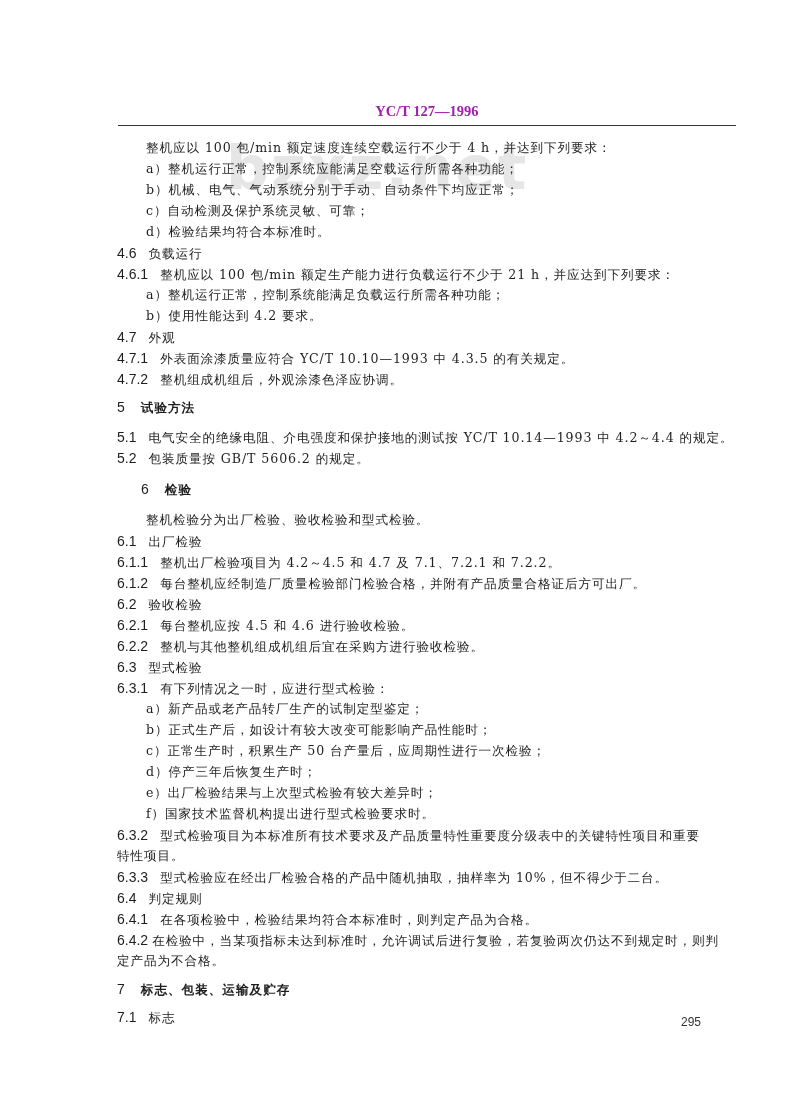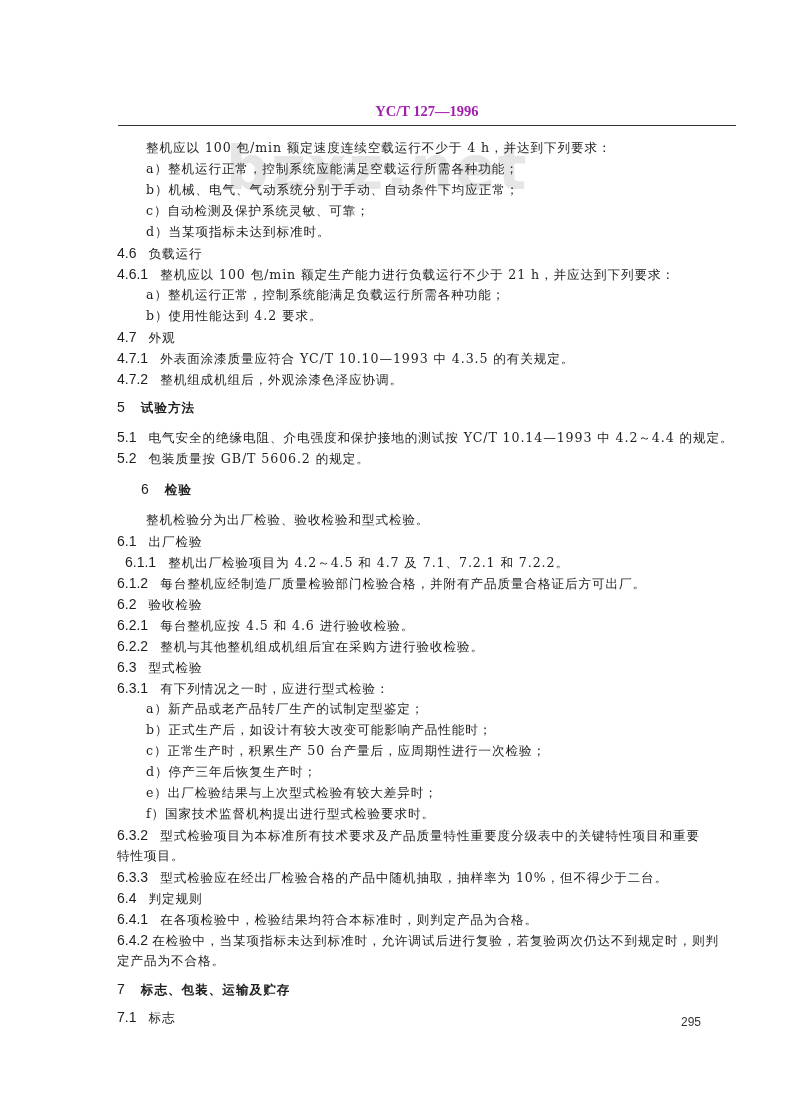--- a/index.html
+++ b/index.html
@@ -34,35 +34,35 @@
 <div class="watermark">bzxz.net</div>
 
 <div class="header">YC/T 127—1996</div>
 <div class="rule"></div>
 
 <div id="content">
     <div class="line" style="top: 140px; left: 146px;"><span>整机应以 100 包/min 额定速度连续空载运行不少于 4 h，并达到下列要求：</span></div>
     <div class="line" style="top: 161px; left: 146px;"><span>a）整机运行正常，控制系统应能满足空载运行所需各种功能；</span></div>
     <div class="line" style="top: 182px; left: 146px;"><span>b）机械、电气、气动系统分别于手动、自动条件下均应正常；</span></div>
     <div class="line" style="top: 203px; left: 146px;"><span>c）自动检测及保护系统灵敏、可靠；</span></div>
-    <div class="line" style="top: 224px; left: 146px;"><span>d）当某项指标未达到标准时。</span></div>
+    <div class="line" style="top: 224px; left: 146px;"><span>d）检验结果均符合本标准时。</span></div>
     <div class="line" style="top: 245px; left: 117px;"><span class="num" style="margin-right: 12px;">4.6</span><span>负载运行</span></div>
     <div class="line" style="top: 266px; left: 117px; text-align: center;"><span class="num" style="margin-right: 12px;">4.6.1</span><span>整机应以 100 包/min 额定生产能力进行负载运行不少于 21 h，并应达到下列要求：</span></div>
     <div class="line" style="top: 287px; left: 146px;"><span>a）整机运行正常，控制系统能满足负载运行所需各种功能；</span></div>
     <div class="line" style="top: 308px; left: 146px;"><span>b）使用性能达到 4.2 要求。</span></div>
     <div class="line" style="top: 329px; left: 117px;"><span class="num" style="margin-right: 12px;">4.7</span><span>外观</span></div>
     <div class="line" style="top: 350px; left: 117px;"><span class="num" style="margin-right: 12px;">4.7.1</span><span>外表面涂漆质量应符合 YC/T 10.10—1993 中 4.3.5 的有关规定。</span></div>
     <div class="line" style="top: 371px; left: 117px;"><span class="num" style="margin-right: 12px;">4.7.2</span><span>整机组成机组后，外观涂漆色泽应协调。</span></div>
     <div class="line" style="top: 399px; left: 117px;"><span class="num" style="margin-right: 16px;">5</span><span class="sec-title">试验方法</span></div>
     <div class="line" style="top: 429px; left: 117px;"><span class="num" style="margin-right: 12px;">5.1</span><span>电气安全的绝缘电阻、介电强度和保护接地的测试按 YC/T 10.14—1993 中 4.2～4.4 的规定。</span></div>
     <div class="line" style="top: 450px; left: 117px;"><span class="num" style="margin-right: 12px;">5.2</span><span>包装质量按 GB/T 5606.2 的规定。</span></div>
     <div class="line" style="top: 481px; left: 117px; margin-left: 24px;"><span class="num" style="margin-right: 16px;">6</span><span class="sec-title">检验</span></div>
     <div class="line" style="top: 512px; left: 146px;"><span>整机检验分为出厂检验、验收检验和型式检验。</span></div>
     <div class="line" style="top: 533px; left: 117px;"><span class="num" style="margin-right: 12px;">6.1</span><span>出厂检验</span></div>
-    <div class="line" style="top: 554px; left: 125px;"><span class="num" style="margin-right: 12px;">6.1.1</span><span>整机出厂检验项目为 4.2～4.5 和 4.7 及 7.1、7.2.1 和 7.2.2。</span></div>
+    <div class="line" style="top: 554px; left: 117px;"><span class="num" style="margin-right: 12px;">6.1.1</span><span>整机出厂检验项目为 4.2～4.5 和 4.7 及 7.1、7.2.1 和 7.2.2。</span></div>
     <div class="line" style="top: 575px; left: 117px;"><span class="num" style="margin-right: 12px;">6.1.2</span><span>每台整机应经制造厂质量检验部门检验合格，并附有产品质量合格证后方可出厂。</span></div>
     <div class="line" style="top: 596px; left: 117px;"><span class="num" style="margin-right: 12px;">6.2</span><span>验收检验</span></div>
     <div class="line" style="top: 617px; left: 117px;"><span class="num" style="margin-right: 12px;">6.2.1</span><span>每台整机应按 4.5 和 4.6 进行验收检验。</span></div>
     <div class="line" style="top: 638px; left: 117px;"><span class="num" style="margin-right: 12px;">6.2.2</span><span>整机与其他整机组成机组后宜在采购方进行验收检验。</span></div>
     <div class="line" style="top: 659px; left: 117px;"><span class="num" style="margin-right: 12px;">6.3</span><span>型式检验</span></div>
     <div class="line" style="top: 680px; left: 117px;"><span class="num" style="margin-right: 12px;">6.3.1</span><span>有下列情况之一时，应进行型式检验：</span></div>
     <div class="line" style="top: 701px; left: 146px;"><span>a）新产品或老产品转厂生产的试制定型鉴定；</span></div>
     <div class="line" style="top: 722px; left: 146px;"><span>b）正式生产后，如设计有较大改变可能影响产品性能时；</span></div>
     <div class="line" style="top: 743px; left: 146px;"><span>c）正常生产时，积累生产 50 台产量后，应周期性进行一次检验；</span></div>
     <div class="line" style="top: 764px; left: 146px;"><span>d）停产三年后恢复生产时；</span></div>

